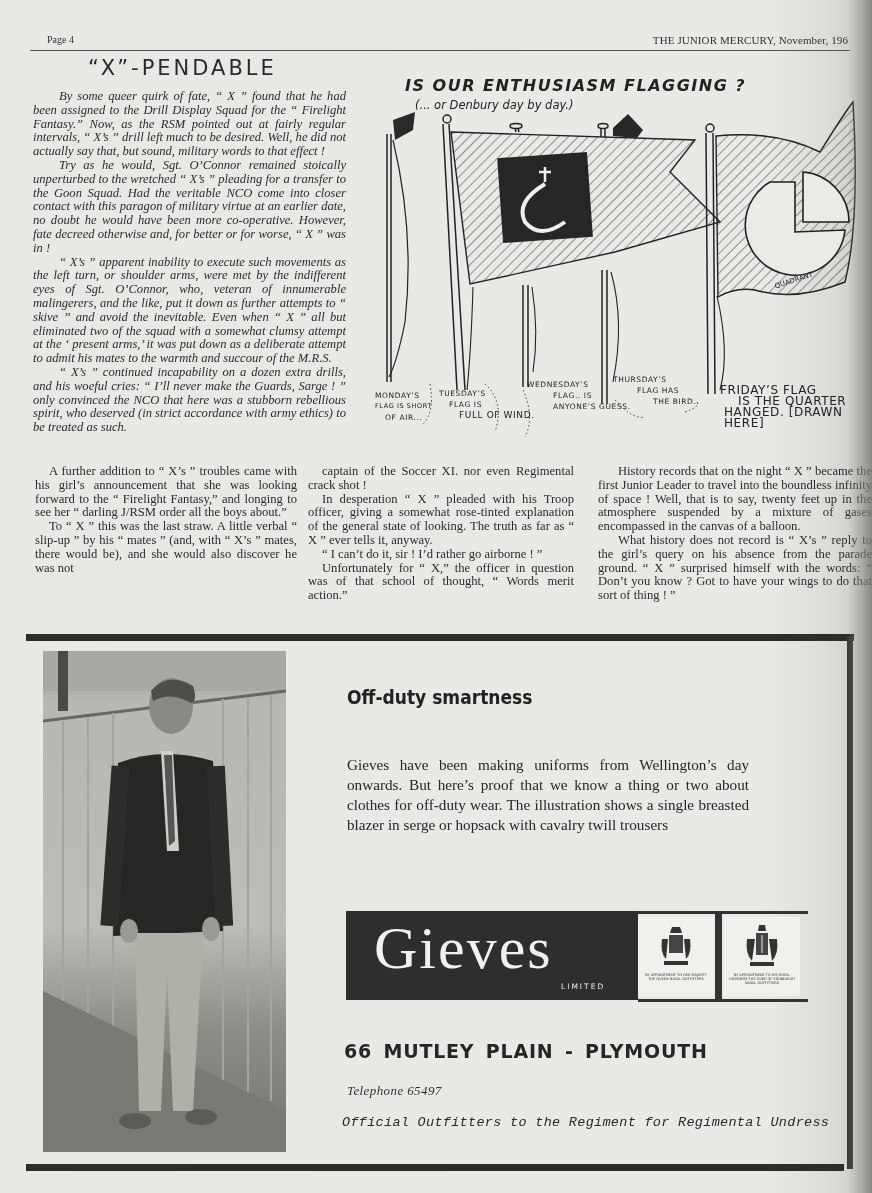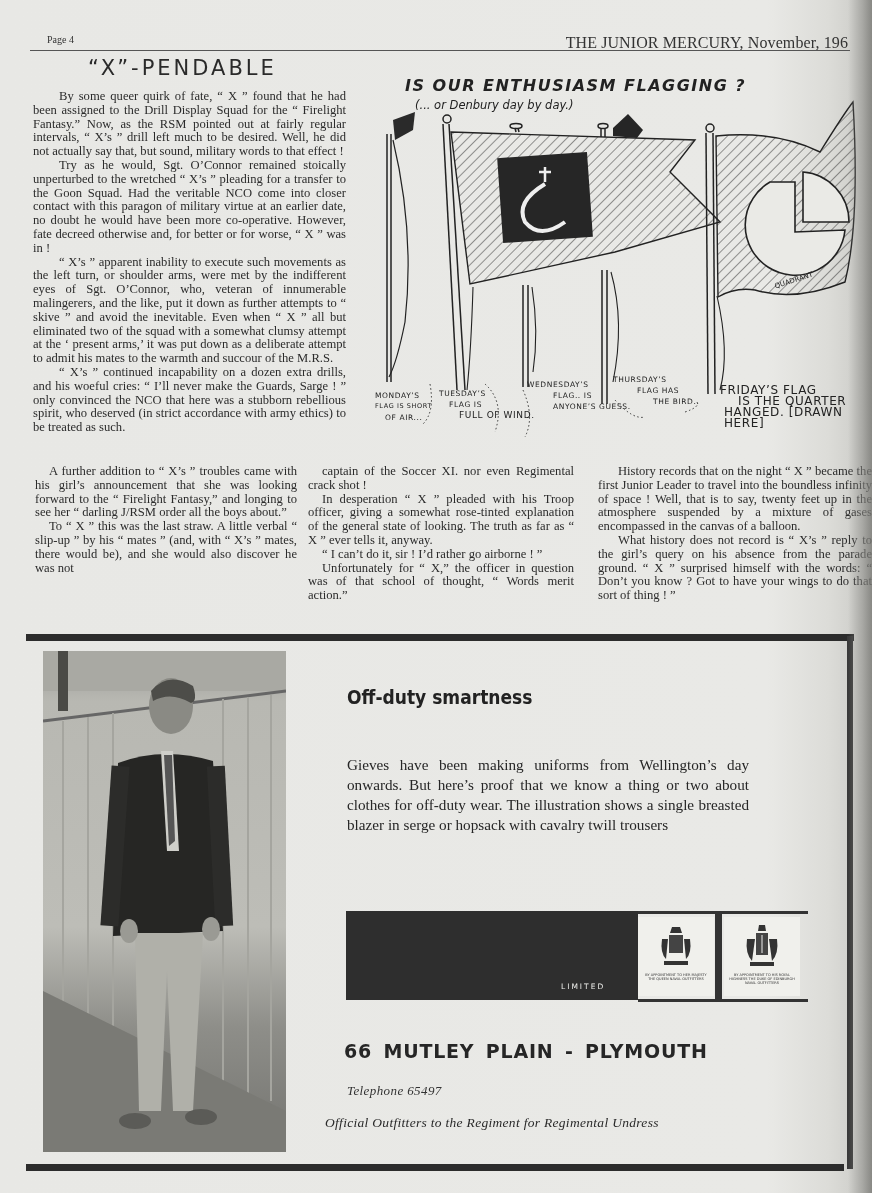--- a/index.html
+++ b/index.html
@@ -12,35 +12,35 @@
     }
     .page {
       position: absolute; left: 0; top: 0; width: 872px; height: 1193px;
       background: linear-gradient(to right, #e8e8e5 0%, #e9e9e6 88%, #dcdcd8 95%, #c8c8c4 100%);
     }
     .header {
       position: absolute; left: 38px; top: 30px; width: 810px; height: 20px;
       font-size: 11px; color: #333;
     }
     .header .pg { position: absolute; left: 9px; top: 4px; font-size: 10px; }
-    .header .mast { position: absolute; right: 0; top: 4px; font-size: 16px; letter-spacing: 0.1px; }
+    .header .mast { position: absolute; right: 0; top: 4px; font-size: 11px; letter-spacing: 0.1px; }
     .header-rule { position: absolute; left: 30px; top: 50px; width: 820px; height: 1px; background: #555; }
 
     .title {
       position: absolute; left: 88px; top: 56px;
       font-family: "DejaVu Sans", sans-serif; font-size: 21px; letter-spacing: 3px;
       color: #2a2a2a; font-weight: normal;
     }
     .col {
       position: absolute; font-size: 12.6px; line-height: 13.8px; text-align: justify;
       color: #2b2b2b;
     }
     .col p { text-indent: 26px; }
     .col p.noind { text-indent: 0; }
-    #col-main { left: 33px; top: 90px; width: 313px; }
+    #col-main { left: 33px; top: 90px; width: 313px; font-style: italic; }
     #col-a { left: 35px; top: 465px; width: 262px; }
     #col-b { left: 308px; top: 465px; width: 266px; }
     #col-c { left: 598px; top: 465px; width: 274px; }
     .col-c-text p { text-indent: 20px; }
     #col-a p, #col-b p { text-indent: 14px; }
 
     
     .cartoon { position: absolute; left: 375px; top: 72px; width: 497px; height: 385px; }
     .cartoon .hd {
       position: absolute; left: 30px; top: 4px;
@@ -101,21 +101,21 @@
       position: absolute; left: 4px; top: 56px; width: 68px;
       font-family: "DejaVu Sans", sans-serif; font-size: 3.5px; line-height: 4px; text-align: center; color: #333;
     }
     .address {
       position: absolute; left: 344px; top: 1040px;
       font-family: "DejaVu Sans", sans-serif; font-weight: bold; font-size: 19px;
       color: #262626; letter-spacing: 0.8px; word-spacing: 4px;
     }
     .tel { position: absolute; left: 347px; top: 1083px; font-size: 13px; color: #333; letter-spacing: 0.4px; font-style: italic; }
     .official {
-      position: absolute; left: 325px; top: 1115px; font-size: 13.5px; font-style: italic; color: #2a2a2a; letter-spacing: 0.3px;
+      position: absolute; left: 342px; top: 1115px; font-size: 13.5px; font-style: italic; color: #2a2a2a; letter-spacing: 0.3px; font-family: Liberation Mono, monospace;
     }
     .edge-shade {
       position: absolute; right: 0; top: 0; width: 24px; height: 1193px;
       background: linear-gradient(to right, rgba(160,160,156,0) 0%, rgba(140,140,136,0.55) 60%, rgba(120,120,116,0.8) 100%);
     }
   </style>
 </head>
 <body>
 
 <div class="page">
@@ -274,20 +274,21 @@
       <ellipse cx="168" cy="278" rx="9" ry="12" fill="#9a9a94"></ellipse>
       <ellipse cx="92" cy="470" rx="16" ry="8" fill="#5b5b57"></ellipse>
       <ellipse cx="158" cy="466" rx="16" ry="8" fill="#5b5b57"></ellipse>
     </svg>
   </div>
 
   <h2 class="ad-head">Off-duty smartness</h2>
   <p class="ad-body">Gieves have been making uniforms from Wellington’s day onwards.    But here’s proof that we know a thing or two about clothes for off-duty wear.  The illustration shows a single breasted blazer in serge or hopsack with cavalry twill trousers</p>
 
   <div class="logo-box">
+    <span class="name">Gieves</span>
     <span class="ltd">LIMITED</span>
   </div>
 
   <div class="warrant-frame">
     <div class="warrant" style="left:0;">
       <svg class="crest" width="36" height="44" viewBox="0 0 36 44">
         <path d="M14 2 L22 2 L24 8 L12 8 Z" fill="#333"></path>
         <rect x="11" y="10" width="14" height="18" fill="#444"></rect>
         <path d="M4 14 Q2 28 8 34 L10 14 Z" fill="#333"></path>
         <path d="M32 14 Q34 28 28 34 L26 14 Z" fill="#333"></path>

